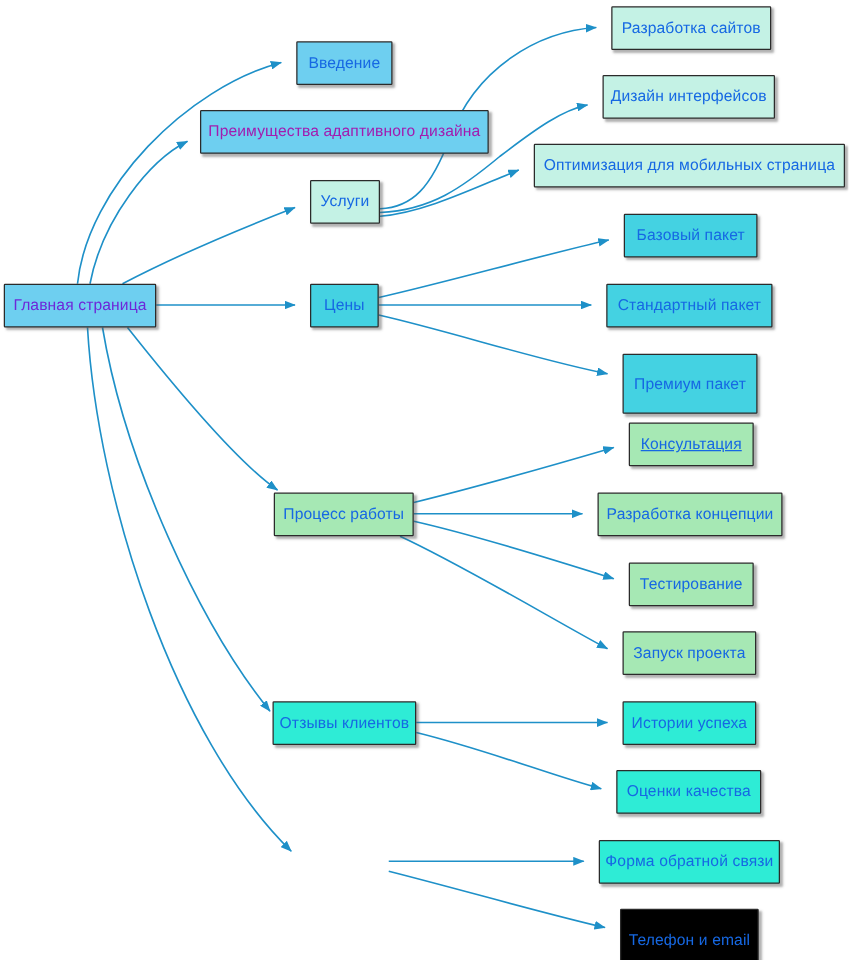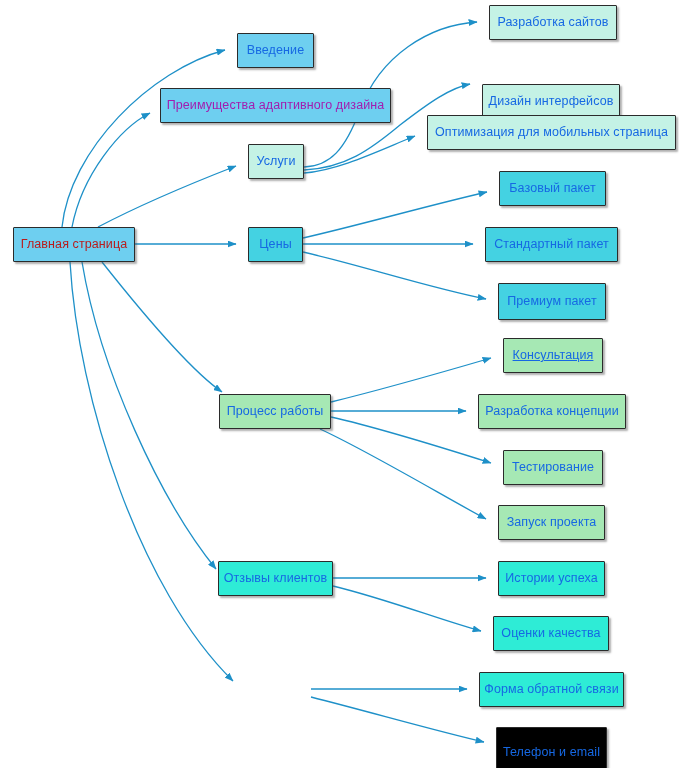--- a/index.html
+++ b/index.html
@@ -83,51 +83,51 @@
         <path d="M 331 417 C 380 428 450 450 491 463" fill="none" stroke="#1e90c8" stroke-width="1.3" marker-end="url(#arrow)"></path>
         <path d="M 320 429 C 370 452 450 500 486 519" fill="none" stroke="#1e90c8" stroke-width="1.3" marker-end="url(#arrow)"></path>
         <path d="M 333 578 L 486 578" fill="none" stroke="#1e90c8" stroke-width="1.3" marker-end="url(#arrow)"></path>
         <path d="M 333 586 C 390 600 440 620 481 631" fill="none" stroke="#1e90c8" stroke-width="1.3" marker-end="url(#arrow)"></path>
         <path d="M 311 689 L 467 689" fill="none" stroke="#1e90c8" stroke-width="1.3" marker-end="url(#arrow)"></path>
         <path d="M 311 697 C 370 712 440 732 484 742" fill="none" stroke="#1e90c8" stroke-width="1.3" marker-end="url(#arrow)"></path>
       </g>
   </svg>
 
   <div id="node-layer">
-      <div class="node" style="left: 13px; top: 227px; width: 122px; height: 35px; background: rgb(110, 207, 240); border-color: rgb(43, 43, 43); color: #b91c1c;">
+      <div class="node" style="left: 3px; top: 227px; width: 122px; height: 35px; background: rgb(110, 207, 240); border-color: rgb(43, 43, 43); color: #6d28d9;">
         <span class="node-label">Главная страница</span>
       </div>
       <div class="node" style="left: 237px; top: 33px; width: 77px; height: 35px; background: rgb(110, 207, 240); border-color: rgb(43, 43, 43); color: rgb(22, 104, 227);">
         <span class="node-label">Введение</span>
       </div>
       <div class="node" style="left: 160px; top: 88px; width: 231px; height: 35px; background: rgb(110, 207, 240); border-color: rgb(43, 43, 43); color: #a21caf;">
         <span class="node-label">Преимущества адаптивного дизайна</span>
       </div>
       <div class="node" style="left: 248px; top: 144px; width: 56px; height: 35px; background: rgb(196, 242, 229); border-color: rgb(43, 43, 43); color: rgb(22, 104, 227);">
         <span class="node-label">Услуги</span>
       </div>
       <div class="node" style="left: 489px; top: 5px; width: 128px; height: 35px; background: rgb(196, 242, 229); border-color: rgb(43, 43, 43); color: rgb(22, 104, 227);">
         <span class="node-label">Разработка сайтов</span>
       </div>
-      <div class="node" style="left: 482px; top: 60px; width: 138px; height: 35px; background: rgb(196, 242, 229); border-color: rgb(43, 43, 43); color: rgb(22, 104, 227); margin-top: 24px;">
+      <div class="node" style="left: 482px; top: 60px; width: 138px; height: 35px; background: rgb(196, 242, 229); border-color: rgb(43, 43, 43); color: rgb(22, 104, 227);">
         <span class="node-label">Дизайн интерфейсов</span>
       </div>
       <div class="node" style="left: 427px; top: 115px; width: 249px; height: 35px; background: rgb(196, 242, 229); border-color: rgb(43, 43, 43); color: rgb(22, 104, 227);">
         <span class="node-label">Оптимизация для мобильных страница</span>
       </div>
       <div class="node" style="left: 248px; top: 227px; width: 55px; height: 35px; background: rgb(68, 210, 226); border-color: rgb(43, 43, 43); color: rgb(22, 104, 227);">
         <span class="node-label">Цены</span>
       </div>
       <div class="node" style="left: 499px; top: 171px; width: 107px; height: 35px; background: rgb(68, 210, 226); border-color: rgb(43, 43, 43); color: rgb(22, 104, 227);">
         <span class="node-label">Базовый пакет</span>
       </div>
       <div class="node" style="left: 485px; top: 227px; width: 133px; height: 35px; background: rgb(68, 210, 226); border-color: rgb(43, 43, 43); color: rgb(22, 104, 227); justify-content: center;">
         <span class="node-label">Стандартный пакет</span>
       </div>
-      <div class="node" style="left: 498px; top: 283px; width: 108px; height: 37px; background: rgb(68, 210, 226); border-color: rgb(43, 43, 43); color: rgb(22, 104, 227);">
+      <div class="node" style="left: 498px; top: 283px; width: 108px; height: 48px; background: rgb(68, 210, 226); border-color: rgb(43, 43, 43); color: rgb(22, 104, 227);">
         <span class="node-label">Премиум пакет</span>
       </div>
       <div class="node" style="left: 219px; top: 394px; width: 112px; height: 35px; background: rgb(166, 232, 180); border-color: rgb(43, 43, 43); color: rgb(22, 104, 227);">
         <span class="node-label">Процесс работы</span>
       </div>
       <div class="node" style="left: 503px; top: 338px; width: 100px; height: 35px; background: rgb(166, 232, 180); border-color: rgb(43, 43, 43); color: rgb(22, 104, 227); text-decoration: underline;">
         <span class="node-label">Консультация</span>
       </div>
       <div class="node" style="left: 478px; top: 394px; width: 148px; height: 35px; background: rgb(166, 232, 180); border-color: rgb(43, 43, 43); color: rgb(22, 104, 227);">
         <span class="node-label">Разработка концепции</span>

